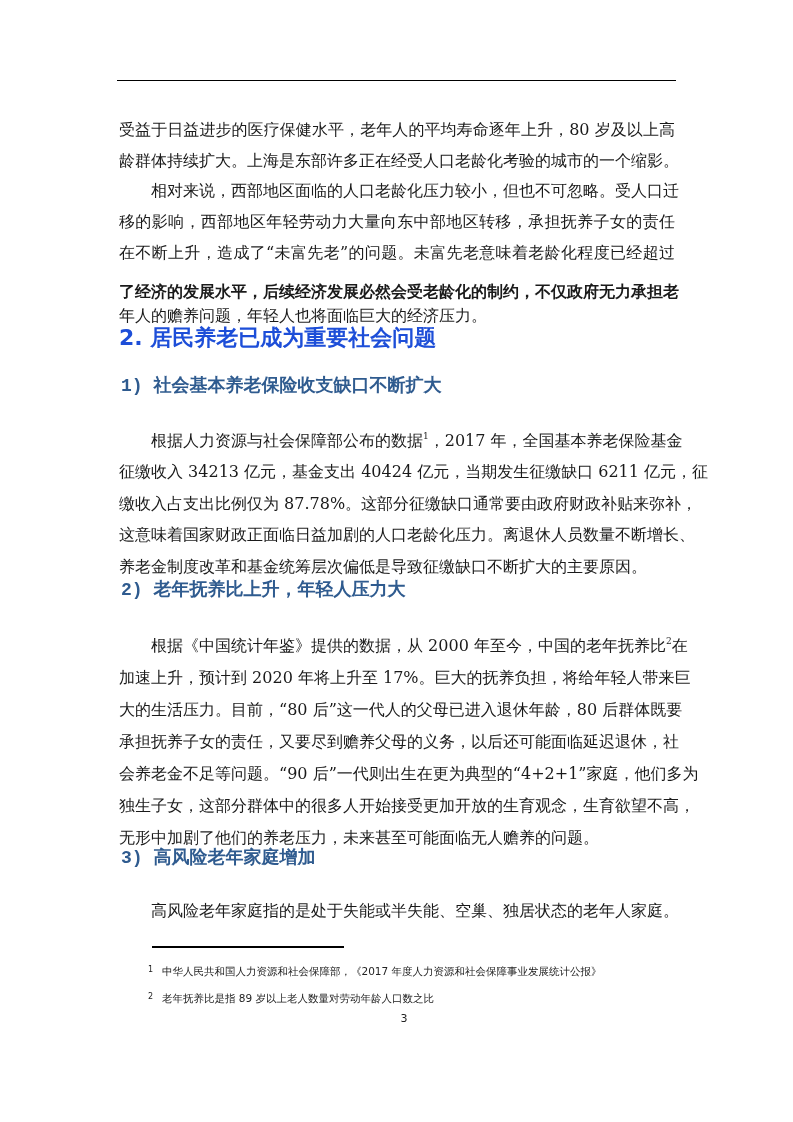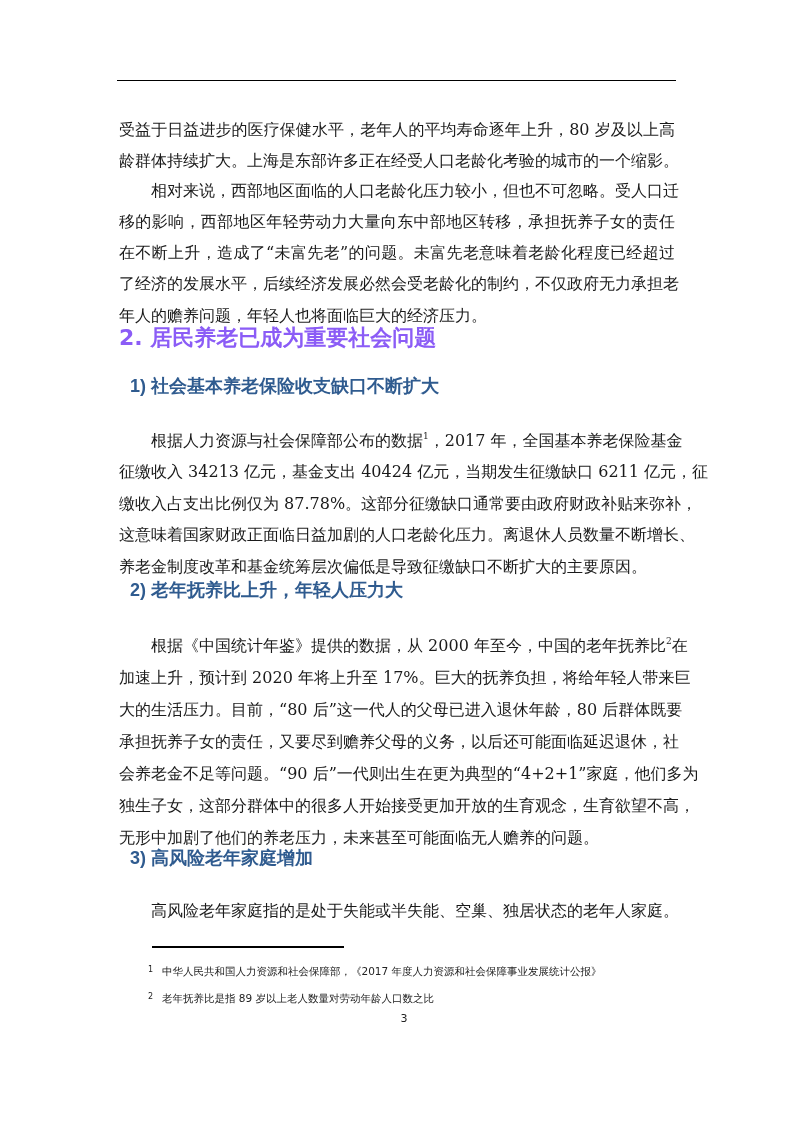--- a/index.html
+++ b/index.html
@@ -3,24 +3,24 @@
 <meta charset="utf-8">
 <style>
   html, body { margin: 0; padding: 0; background: #ffffff; }
   body { width: 793px; height: 1122px; position: relative; overflow: hidden;
          font-family: "DejaVu Serif", "Liberation Serif", serif; color: #1a1a1a; }
   .rule-top { position: absolute; left: 117px; top: 80px; width: 559px; height: 1px; background: #000; }
   .line { position: absolute; left: 119px; width: 556px; height: 32px; line-height: 32px;
           font-size: 16px; white-space: nowrap; text-align: justify; text-align-last: justify; margin-top: 24px; }
   .line.last { text-align-last: left; }
   .line.indent { left: 151px; width: 524px; }
-  .h2 { position: absolute; left: 119px; font-size: 22px; font-weight: bold; color: #8b5cf6;
+  .h2 { position: absolute; left: 119px; font-size: 22px; font-weight: bold; color: #1d4ed8;
         font-family: "DejaVu Sans", "Liberation Sans", sans-serif; line-height: 30px; height: 30px; white-space: nowrap; }
-  .h3 { position: absolute; left: 130px; font-size: 18px; font-weight: bold; color: #2f5b8f;
-        font-family: Liberation Sans, sans-serif; line-height: 26px; height: 26px; white-space: nowrap; }
+  .h3 { position: absolute; left: 121px; font-size: 18px; font-weight: bold; color: #2f5b8f;
+        font-family: Liberation Mono, monospace; line-height: 26px; height: 26px; white-space: nowrap; }
   sup { font-size: 9px; line-height: 0; vertical-align: 7px; }
   .fn-rule { position: absolute; left: 152px; top: 946px; width: 192px; height: 2px; background: #000; }
   .fn { position: absolute; left: 148px; font-size: 10.5px; line-height: 16px; height: 16px; white-space: nowrap;
         font-family: "DejaVu Sans", "Liberation Sans", sans-serif; color: #222; }
   .fn .mark { display: inline-block; width: 14px; font-size: 8px; vertical-align: 3px; }
   .pagenum { position: absolute; left: 398px; top: 1012px; width: 12px; text-align: center; font-size: 11px;
              font-family: "DejaVu Sans", "Liberation Sans", sans-serif; color: #222; }
 </style>
 </head>
 <body>
@@ -29,21 +29,21 @@
 
 <div>
   <div class="line" style="top:90px;">受益于日益进步的医疗保健水平，老年人的平均寿命逐年上升，80 岁及以上高</div>
   <div class="line last" style="top:121px;">龄群体持续扩大。上海是东部许多正在经受人口老龄化考验的城市的一个缩影。</div>
 </div>
 
 <div>
   <div class="line indent" style="top:151px;">相对来说，西部地区面临的人口老龄化压力较小，但也不可忽略。受人口迁</div>
   <div class="line" style="top:182px;">移的影响，西部地区年轻劳动力大量向东中部地区转移，承担抚养子女的责任</div>
   <div class="line" style="top:213px;">在不断上升，造成了“未富先老”的问题。未富先老意味着老龄化程度已经超过</div>
-  <div class="line" style="top:244px;">了经济的发展水平，后续经济发展必然会受老龄化的制约，不仅政府无力承担老</div>
+  <div class="line" style="top:252px;font-weight:bold;">了经济的发展水平，后续经济发展必然会受老龄化的制约，不仅政府无力承担老</div>
   <div class="line last" style="top:276px;">年人的赡养问题，年轻人也将面临巨大的经济压力。</div>
 </div>
 
 <div class="h2" style="top:323px;">2. 居民养老已成为重要社会问题</div>
 
 <div class="h3" style="top:373px;">1) 社会基本养老保险收支缺口不断扩大</div>
 <div>
   <div class="line indent" style="top:401px;"><span>根据人力资源与社会保障部公布的数据</span><sup>1</sup><span>，2017 年，全国基本养老保险基金</span></div>
   <div class="line" style="top:432px;">征缴收入 34213 亿元，基金支出 40424 亿元，当期发生征缴缺口 6211 亿元，征</div>
   <div class="line" style="top:464px;">缴收入占支出比例仅为 87.78%。这部分征缴缺口通常要由政府财政补贴来弥补，</div>

